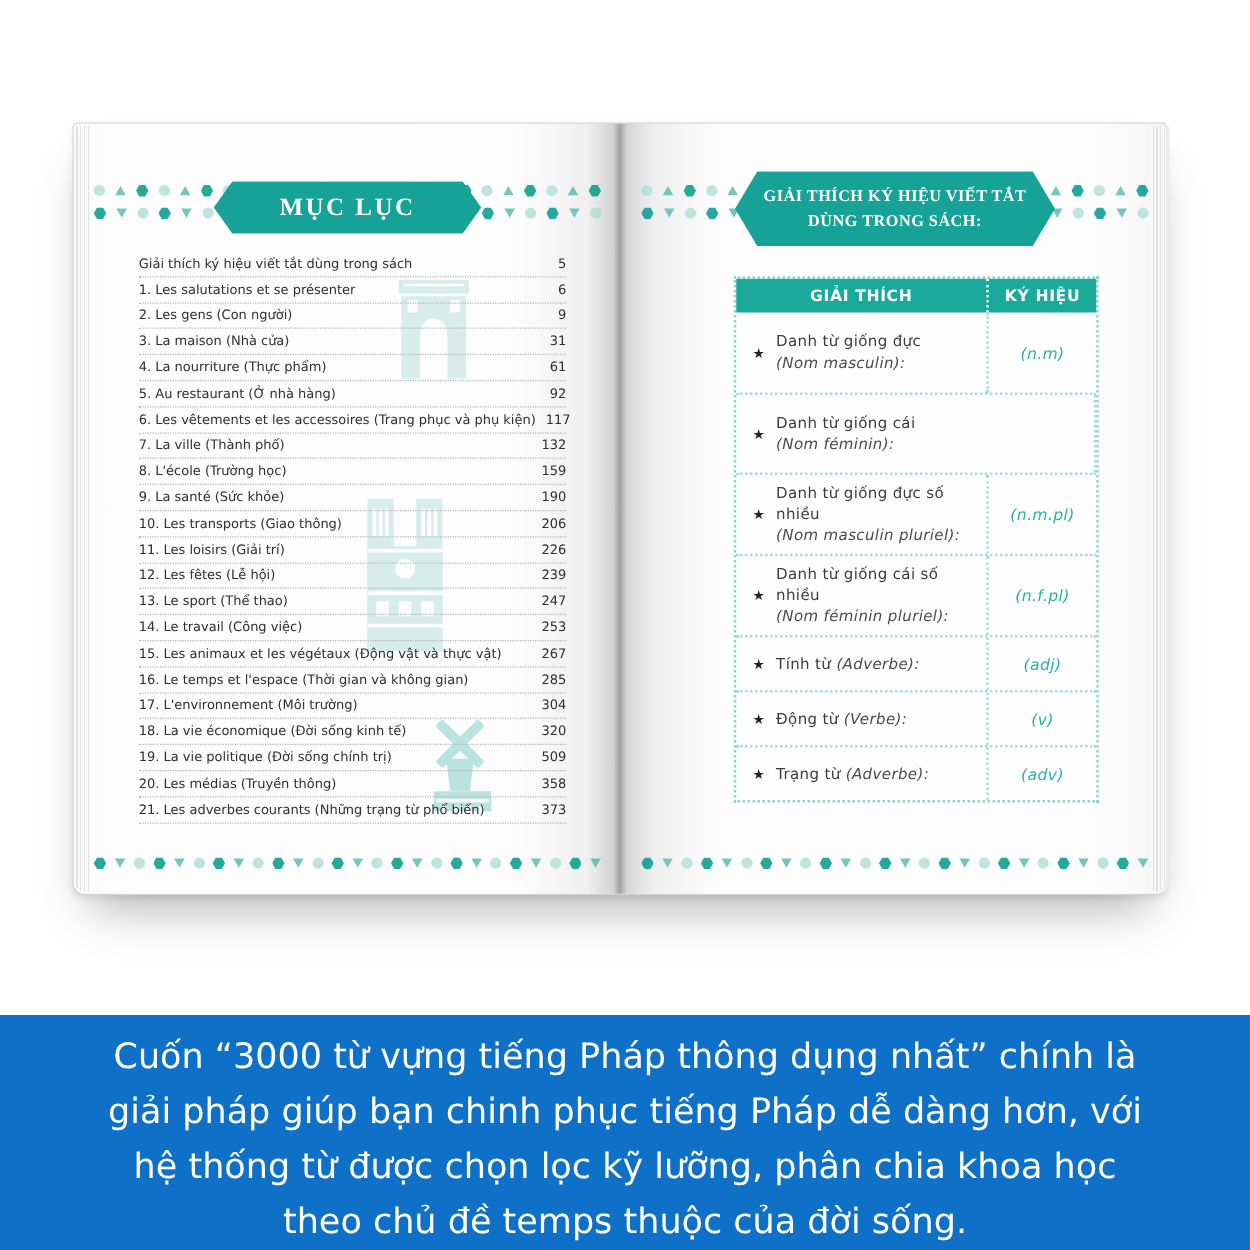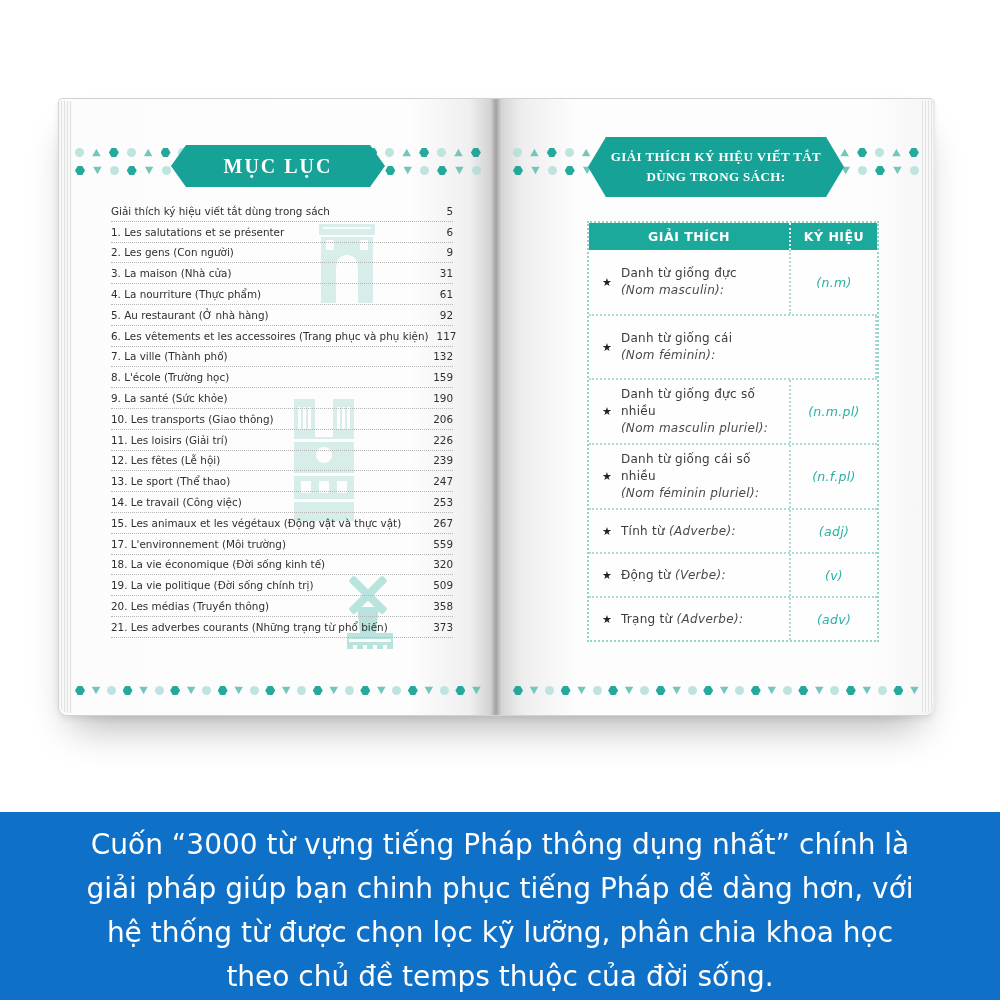--- a/index.html
+++ b/index.html
@@ -288,22 +288,26 @@
         </div>
         <div class="toc-row">
           <span class="toc-label">14. Le travail (Công việc)</span>
           <span class="toc-page">253</span>
         </div>
         <div class="toc-row">
           <span class="toc-label">15. Les animaux et les végétaux (Động vật và thực vật)</span>
           <span class="toc-page">267</span>
         </div>
         <div class="toc-row">
+          <span class="toc-label">16. Le temps et l'espace (Thời gian và không gian)</span>
+          <span class="toc-page">285</span>
+        </div>
+        <div class="toc-row">
           <span class="toc-label">17. L'environnement (Môi trường)</span>
-          <span class="toc-page">559</span>
+          <span class="toc-page">304</span>
         </div>
         <div class="toc-row">
           <span class="toc-label">18. La vie économique (Đời sống kinh tế)</span>
           <span class="toc-page">320</span>
         </div>
         <div class="toc-row">
           <span class="toc-label">19. La vie politique (Đời sống chính trị)</span>
           <span class="toc-page">509</span>
         </div>
         <div class="toc-row">

